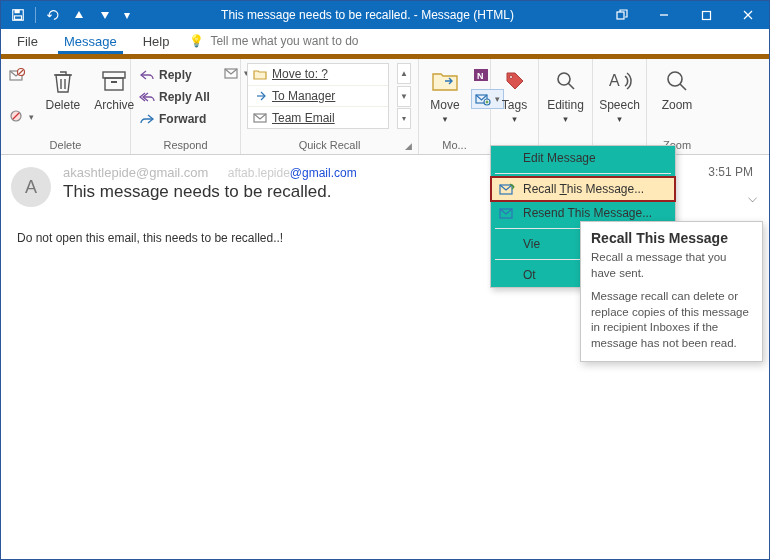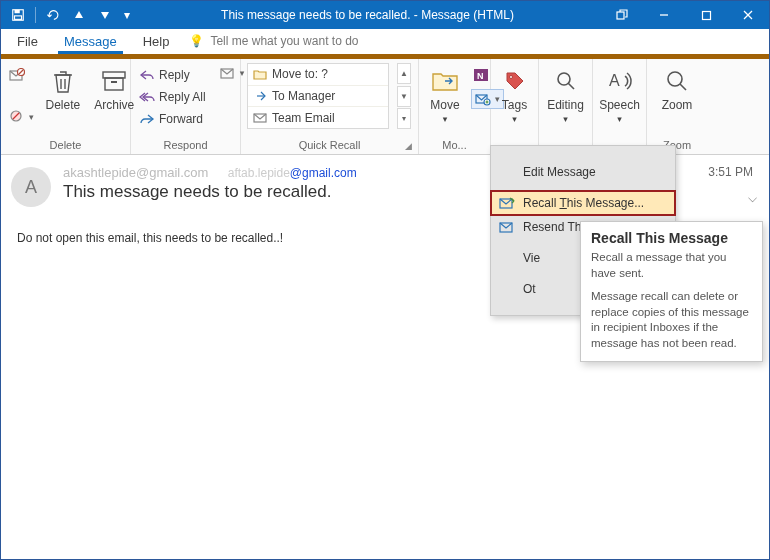--- a/index.html
+++ b/index.html
@@ -27,42 +27,42 @@
   .group .grouplabel { text-align: center; font-size: 11px; color: #666; padding: 2px 0 3px 0; }
   .group .dlg { position:absolute; right:3px; bottom:3px; width:10px; height:10px; font-size:9px; color:#888;}
   .grow { display:flex; align-items:flex-start; gap:6px; height:68px;}
   .bigbtn { display:flex; flex-direction:column; align-items:center; justify-content:flex-start; padding:2px 4px; gap:2px; }
   .bigbtn .ico { width:32px; height:32px; display:flex; align-items:center; justify-content:center; }
   .bigbtn .lbl { font-size:12px; color:#444; line-height:1.1; text-align:center; }
   .smallcol { display:flex; flex-direction:column; gap:2px; }
   .smallbtn { display:flex; align-items:center; gap:4px; height:20px; padding:0 2px; white-space:nowrap; }
   .smallbtn .ico { width:16px; height:16px; display:flex; align-items:center; justify-content:center; color:#4a7fc1;}
   .qsbox { border:1px solid #d9d9d9; background:#fff; width:142px; height:66px; display:flex; flex-direction:column; }
-  .qsitem { flex:1; display:flex; align-items:center; gap:5px; padding:0 5px; border-bottom:1px solid #f0efe8; font-size:12px;}
+  .qsitem { flex:1; display:flex; align-items:center; gap:5px; padding:0 5px; border-bottom:1px solid #f0efe8; font-size:12px;text-decoration:underline;}
   .qsitem:last-child{border-bottom:none;}
   .qsctl { display:flex; flex-direction:column; justify-content:space-between; margin-left:2px; height:66px;}
   .qsctl .ar { width:14px; height:21px; border:1px solid #d9d9d9; background:#fff; display:flex; align-items:center; justify-content:center; font-size:8px; color:#666;}
 
   
   .msghdr { padding: 10px 16px 6px 10px; display:flex; align-items:flex-start; gap:12px; position:relative;}
   .avatar { width:40px; height:40px; border-radius:50%; background:#e1e1e1; color:#777; display:flex; align-items:center; justify-content:center; font-size:18px; margin-top:2px;}
   .hcol { flex:1; }
   .from { font-size:13px; color:#bbb; display:inline-block; filter: blur(0.3px);}
   .to { font-size:12px; color:#888; margin-left:16px;}
   .to .dom {color:#1d4ed8;}
   .to .blur { color:#ccc; filter: blur(0.3px);}
   .subj { font-size:17px; color:#333; margin-top:2px; }
   .time { position:absolute; right:16px; top:10px; font-size:12px; color:#666;}
   .expand { position:absolute; right:12px; top:36px; color:#777; font-size:12px;}
 
   
   .msgbody { padding: 18px 16px; font-size:12px; color:#333; }
 
   
-  .menu { position:absolute; left:489px; top:144px; width:186px; background:#e5e5e5; border:1px solid #c8c8c8; box-shadow:2px 3px 6px rgba(0,0,0,.18); z-index:40; padding:14px 0;}
+  .menu { position:absolute; left:489px; top:144px; width:186px; background:#14b8a6; border:1px solid #c8c8c8; box-shadow:2px 3px 6px rgba(0,0,0,.18); z-index:40; padding:0 0;}
   .menu .mitem { display:flex; align-items:center; gap:8px; height:24px; padding:0 8px; font-size:12px; color:#333;}
   .menu .mitem .ico { width:16px; height:16px; display:flex; align-items:center; justify-content:center; color:#2e75b6;}
   .menu .mitem.highlight { background:#ffe9b8; outline:2px solid #9a1f1f; outline-offset:-1px;}
   .menu .msep { height:1px; background:#e5e5e5; margin:3px 4px;}
   .underline { text-decoration: underline; }
 
   
   .tip { position:absolute; left:579px; top:220px; width:183px; background:#fff; border:1px solid #c8c8c8; box-shadow:2px 3px 8px rgba(0,0,0,.2); z-index:50; padding:8px 10px 10px 10px; font-size:11.5px; color:#555;}
   .tip .tiptitle { font-weight:600; color:#333; margin-bottom:4px; font-size:14px;}
   .tip p { margin-bottom:8px; line-height:1.35;}
@@ -185,21 +185,21 @@
             </svg>
           </span>
         <span class="lbl">Archive</span>
       </div>
     </div>
     <div class="grouplabel">Delete</div>
   </div>
 
   <div class="group" style="width:110px;">
     <div class="grow">
-      <div class="smallcol" style="padding-top:2px;">
+      <div class="smallcol" style="padding-top:2px;font-weight:bold;">
         <div class="smallbtn">
             <span class="ico">
               <svg width="16" height="14" viewBox="0 0 16 14" stroke="#7a4fa0" fill="none" stroke-width="1.3">
                 <path d="M7 3 L2 7 L7 11"></path>
                 <path d="M2 7 H10 A4 4 0 0 1 14 11"></path>
               </svg>
             </span>
             <span>Reply</span>
           </div>
         <div class="smallbtn">

